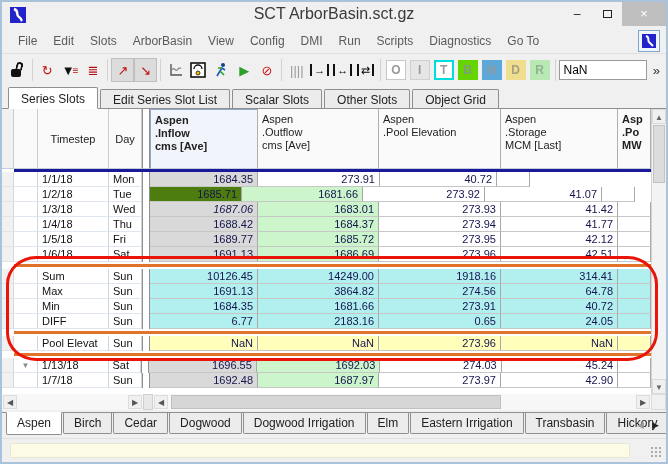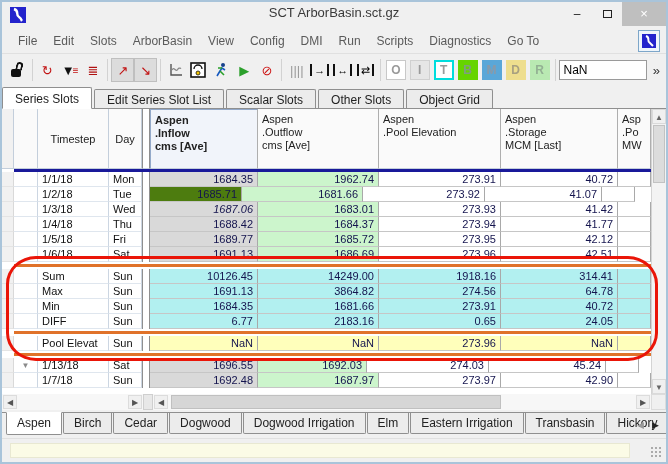--- a/index.html
+++ b/index.html
@@ -2,21 +2,21 @@
 <html style="--orange: #e0722a; --red: #ea1508; --navy: #19199a;"><head>
 <meta charset="utf-8">
 <style>
   html,body{margin:0;padding:0;background:#d7e2ec;font-family:"Liberation Sans","DejaVu Sans",sans-serif;}
   *{box-sizing:border-box;}
   .window{position:relative;width:668px;height:464px;background:#f0f0f0;border:2px solid #a9c4da;overflow:hidden;}
 
   
   .titlebar{position:absolute;left:0;top:0;width:100%;height:26px;background:#f0f0f0;}
   .appicon{position:absolute;left:8px;top:5px;width:16px;height:16px;display:block;}
-  .wtitle{position:absolute;left:0;top:3px;width:100%;text-align:center;font-size:13px;color:#3a3a3a;}
+  .wtitle{position:absolute;left:0;top:3px;width:100%;text-align:center;font-size:16px;color:#3a3a3a;}
   .wctl{position:absolute;right:0;top:0;height:100%;display:flex;}
   .wbtn{border:none;background:transparent;width:30px;height:24px;font-size:12px;color:#222;cursor:default;padding:0;line-height:22px;}
   .wbtn .maxbox{display:inline-block;width:9px;height:8px;border:1px solid #222;}
   .wbtn.close{width:44px;background:#bfbfbf;color:#fff;font-size:13px;}
 
   
   .menubar{position:absolute;left:0;top:26px;width:100%;height:26px;background:#f0f0f0;border-bottom:1px solid #e0e0e0;display:flex;align-items:center;padding-left:8px;}
   .menu-item{font-size:12px;color:#5a5a5a;padding:4px 8px;}
   .menu-right{position:absolute;right:6px;top:2px;width:22px;height:22px;border:1px solid #7da6c9;background:#eef5fb;padding:1px;}
   .menu-right svg{display:block;margin:auto;}
@@ -29,21 +29,21 @@
   .tbtn .sub{font-size:10px;margin-left:-2px;}
   .tbtn.bracket span{border-left:2px solid #111;border-right:2px solid #111;padding:0 2px;font-size:11px;line-height:12px;}
   .letter{width:20px;height:20px;margin:0 2px;font-size:12px;font-weight:bold;display:flex;align-items:center;justify-content:center;}
   .nan-inp{width:88px;height:20px;border:1px solid #9a9a9a;font-size:12px;padding:1px 4px;font-family:"Liberation Sans",sans-serif;}
   .morebtn{border:none;background:transparent;font-size:13px;color:#333;width:20px;}
   .lockwrap{position:relative;width:15px;height:16px;}
   .lockshackle{position:absolute;left:6px;top:0;width:7px;height:8px;border:2px solid #111;border-bottom:none;border-radius:5px 5px 0 0;transform:rotate(14deg);}
   .lockbody{position:absolute;left:1px;top:7px;width:10px;height:8px;background:#111;border-radius:2px;}
 
   
-  .tabbar{position:absolute;left:0;top:84px;width:100%;height:23px;border-bottom:1px solid #8f8f8f;display:flex;align-items:flex-end;}
+  .tabbar{position:absolute;left:0;top:84px;width:100%;height:23px;border-bottom:1px solid #8f8f8f;padding-left:6px;display:flex;align-items:flex-end;}
   .ttab{font-size:12px;color:#222;background:#ececec;border:1px solid #8f8f8f;border-bottom:none;padding:3px 12px 2px;margin-right:2px;border-radius:2px 2px 0 0;height:19px;}
   .ttab.active{background:#fff;height:22px;position:relative;z-index:2;margin-bottom:-1px;border-bottom:1px solid #fff;padding-top:4px;}
 
   
   .tablearea{position:absolute;left:0;top:107px;width:664px;height:285px;background:#fff;overflow:hidden;}
   .thead{position:absolute;left:0;top:0;width:649px;height:60px;display:flex;background:#fafafa;}
   .hc{border-right:1px solid #c3cedb;border-bottom:1px solid #c3cedb;font-size:11px;color:#222;background:#fafafa;}
   .hc.g{width:12px;background:#f1f1f1;}
   .hc.m{width:24px;}
   .hc.ts{width:71px;display:flex;align-items:center;justify-content:center;}
@@ -240,36 +240,35 @@
         </div>
         <div class="hc data" style="width: 122px;">
           <div class="l">Aspen</div>
           <div class="l">.Pool Elevation</div>
         </div>
         <div class="hc data" style="width: 117px;">
           <div class="l">Aspen</div>
           <div class="l">.Storage</div>
           <div class="l">MCM [Last]</div>
         </div>
-        <div class="hc data" style="width: 33px;">
+        <div class="hc data" style="width: 33px; font-weight: bold;">
           <div class="l">Asp</div>
           <div class="l">.Po</div>
           <div class="l">MW</div>
         </div>
       </div>
     <div class="navy"></div>
     <div class="tbody" id="tbody">
         <div class="row">
           <div class="cell g"></div>
           <div class="cell m"></div>
           <div class="cell ts">1/1/18</div>
           <div class="cell day">Mon</div>
           <div class="cell sp"></div>
           <div class="cell v" style="width: 108px; background: rgb(217, 217, 217);">1684.35</div>
-          <div class="cell v" style="width: 121px; background: rgb(204, 245, 204);">1962.74</div>
           <div class="cell v" style="width: 122px; background: rgb(255, 255, 255);">273.91</div>
           <div class="cell v" style="width: 117px; background: rgb(255, 255, 255);">40.72</div>
           <div class="cell v" style="width: 33px; background: rgb(255, 255, 255);"></div>
         </div>
         <div class="row">
           <div class="cell g"></div>
           <div class="cell m"></div>
           <div class="cell ts">1/2/18</div>
           <div class="cell day">Tue</div>
           <div class="cell sp"></div>
@@ -390,21 +389,21 @@
           <div class="cell v" style="width: 33px; background: rgb(255, 255, 187);"></div>
         </div>
         <div class="row divider"></div>
         <div class="row">
           <div class="cell g"></div>
           <div class="cell m">▼</div>
           <div class="cell ts">1/13/18</div>
           <div class="cell day">Sat</div>
           <div class="cell sp"></div>
           <div class="cell v" style="width: 108px; background: rgb(217, 217, 217);">1696.55</div>
-          <div class="cell v" style="width: 109px; background: rgb(204, 245, 204);">1692.03</div>
+          <div class="cell v" style="width: 124px; background: rgb(204, 245, 204);">1692.03</div>
           <div class="cell v" style="width: 122px; background: rgb(255, 255, 255);">274.03</div>
           <div class="cell v" style="width: 117px; background: rgb(255, 255, 255);">45.24</div>
           <div class="cell v" style="width: 33px; background: rgb(255, 255, 255);"></div>
         </div>
         <div class="row">
           <div class="cell g"></div>
           <div class="cell m"></div>
           <div class="cell ts">1/7/18</div>
           <div class="cell day">Sun</div>
           <div class="cell sp"></div>

